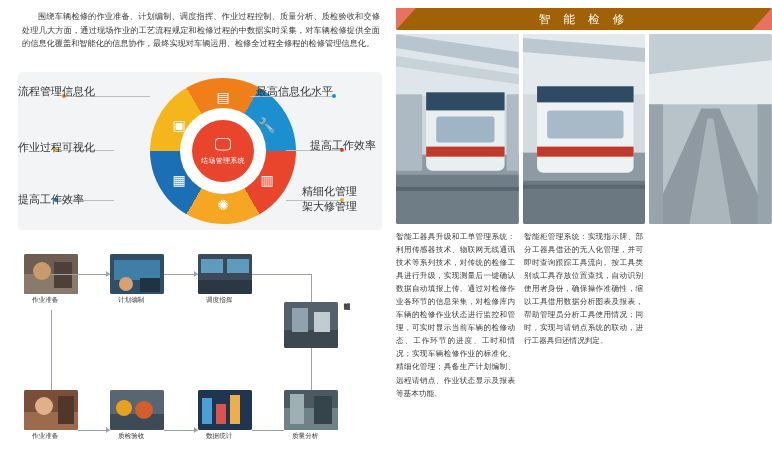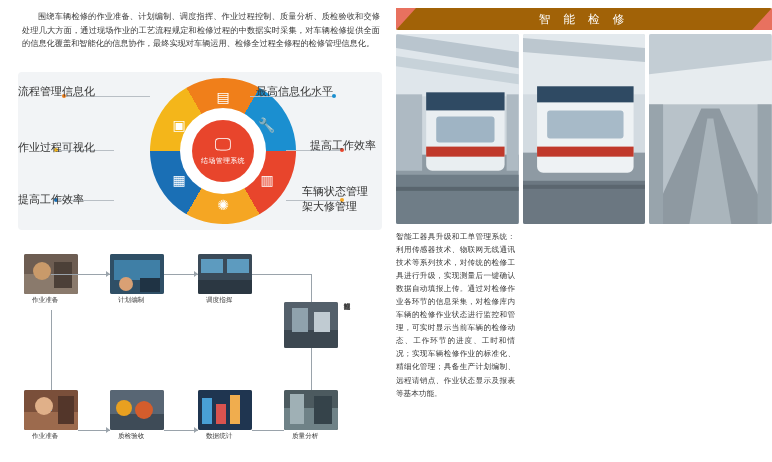--- a/index.html
+++ b/index.html
@@ -104,21 +104,21 @@
 
       <div class="lead" style="left:40px;top:78px;width:56px;"></div>
       <div class="dot" style="left:36px;top:76px;background:#f4b61a;"></div>
       <div class="lead" style="left:40px;top:128px;width:56px;"></div>
       <div class="dot" style="left:36px;top:126px;background:#1a6fb5;"></div>
 
       <div class="hub-label left" style="left:0px;top:12px;width:46px;">流程管理信息化</div>
       <div class="hub-label right" style="left:238px;top:12px;">最高信息化水平</div>
       <div class="hub-label right" style="left:292px;top:66px;">提高工作效率</div>
       <div class="hub-label right" style="left:284px;top:112px;">
-        <span class="l2">车辆状态管理</span>
+        <span class="l2">精细化管理</span>
         <span class="l2">架大修管理</span>
       </div>
       <div class="hub-label left" style="left:0px;top:120px;width:66px;">提高工作效率</div>
       <div class="hub-label left" style="left:0px;top:68px;width:66px;">作业过程可视化</div>
     </div>
 
     <div class="flow">
 
       <div class="ph" style="left:12px;top:14px;">
         <svg class="art" viewBox="0 0 54 40" preserveAspectRatio="none">
@@ -264,15 +264,18 @@
           <rect x="0" y="70" width="14" height="120" fill="#98a4ac"></rect>
           <rect x="108" y="70" width="14" height="120" fill="#98a4ac"></rect>
         </svg>
       </div>
     </div>
 
     <div class="cols">
       <div class="col">
         <p>智能工器具升级和工单管理系统：利用传感器技术、物联网无线通讯技术等系列技术，对传统的检修工具进行升级，实现测量后一键确认数据自动填报上传。通过对检修作业各环节的信息采集，对检修库内车辆的检修作业状态进行监控和管理，可实时显示当前车辆的检修动态、工作环节的进度、工时和情况；实现车辆检修作业的标准化、精细化管理；具备生产计划编制、远程请销点、作业状态显示及报表等基本功能。</p>
       </div>
+      <div class="col">
+        <p>智能柜管理系统：实现指示牌、部分工器具借还的无人化管理，并可即时查询跟踪工具流向。按工具类别或工具存放位置查找，自动识别使用者身份，确保操作准确性，缩以工具借用数据分析图表及报表，帮助管理员分析工具使用情况；同时，实现与请销点系统的联动，进行工器具归还情况判定。</p>
+      </div>
     </div>
   </div>
 </div>
 
 </body></html>

